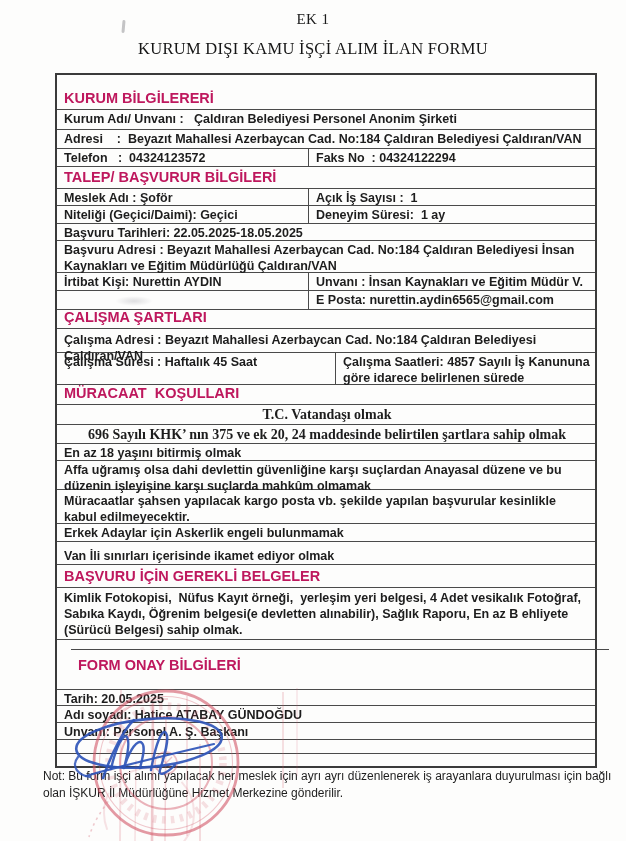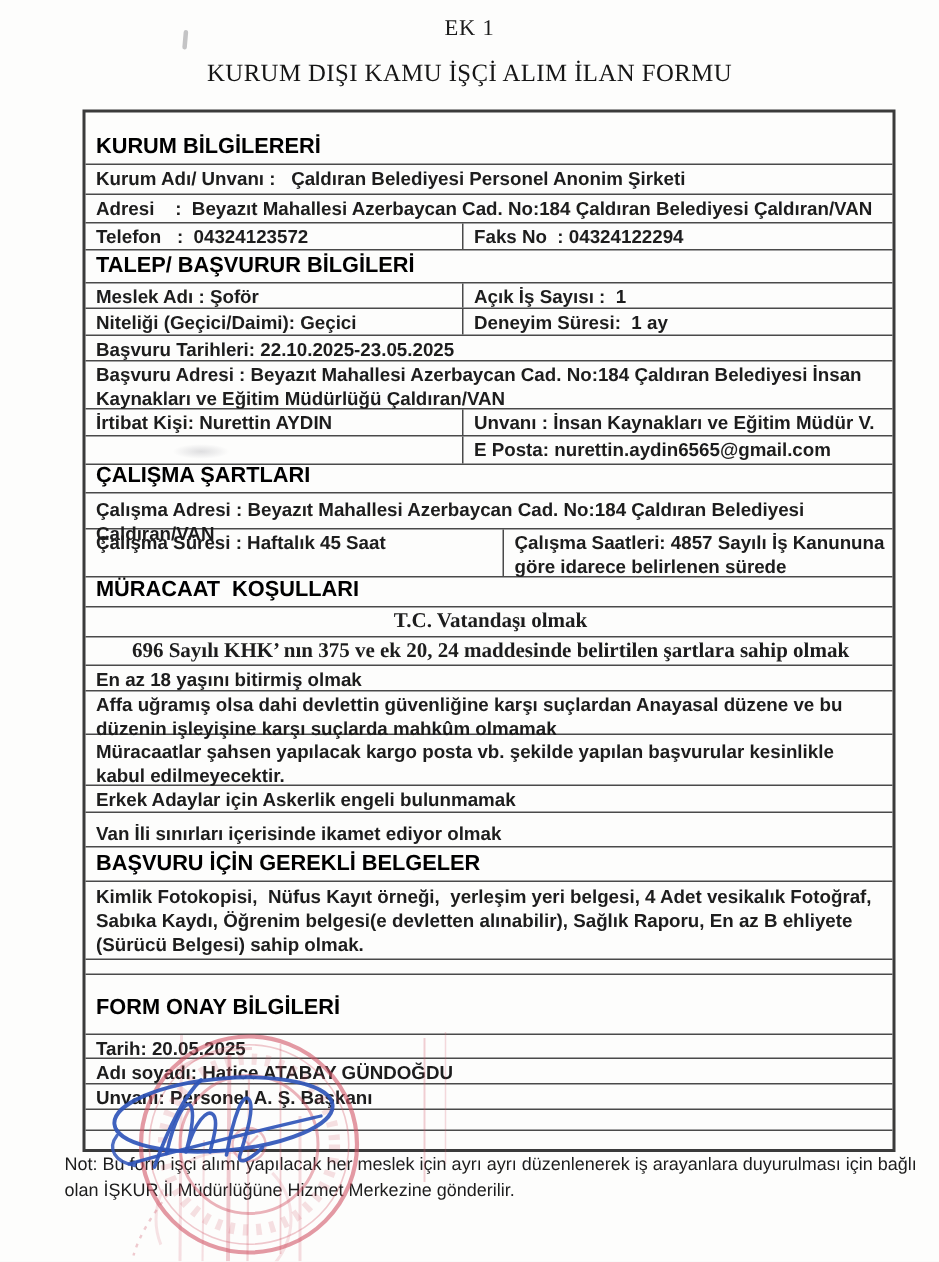--- a/index.html
+++ b/index.html
@@ -49,25 +49,25 @@
   }
   .cell.vpad { padding-top:4px; }
   .lcell {
     border-right:1px solid #4a4a4a;
     flex:none;
   }
   .w252 { width:252px; }
   .w279 { width:279px; }
   .sec {
     display:flex; align-items:flex-end;
-    font-weight:bold; font-size:14.5px; color:#000000;
+    font-weight:bold; font-size:14.5px; color:#be185d;
     padding:0 0 3px 7px;
     white-space:pre-wrap;
   }
-  .sec.top { align-items:center; padding-top:7px; }
+  .sec.top { align-items:flex-start; padding-top:7px;margin-left:14px; }
   .serif .cell {
     font-family:"Liberation Serif", serif;
     font-size:14px; padding-top:1px;text-align:center;
   }
   .note {
     position:absolute; left:43px; top:768px; width:572px;
     font-size:12px; line-height:1.45; color:#1d1d1d;
   }
   .overlay {
     position:absolute; inset:0;
@@ -112,21 +112,21 @@
     </div>
     <div class="row" style="height:17px">
       <div class="cell lcell w252">Meslek Adı : Şoför</div>
       <div class="cell">Açık İş Sayısı :  1</div>
     </div>
     <div class="row" style="height:18px">
       <div class="cell lcell w252">Niteliği (Geçici/Daimi): Geçici</div>
       <div class="cell">Deneyim Süresi:  1 ay</div>
     </div>
     <div class="row" style="height:17px">
-      <div class="cell">Başvuru Tarihleri: 22.10.2025-23.05.2025</div>
+      <div class="cell">Başvuru Tarihleri: 22.05.2025-18.05.2025</div>
     </div>
     <div class="row" style="height:32px">
       <div class="cell">Başvuru Adresi : Beyazıt Mahallesi Azerbaycan Cad. No:184 Çaldıran Belediyesi İnsan Kaynakları ve Eğitim Müdürlüğü Çaldıran/VAN</div>
     </div>
     <div class="row" style="height:18px">
       <div class="cell lcell w252">İrtibat Kişi: Nurettin AYDIN</div>
       <div class="cell">Unvanı : İnsan Kaynakları ve Eğitim Müdür V.</div>
     </div>
     <div class="row" style="height:19px">
       <div class="cell lcell w252"></div>

